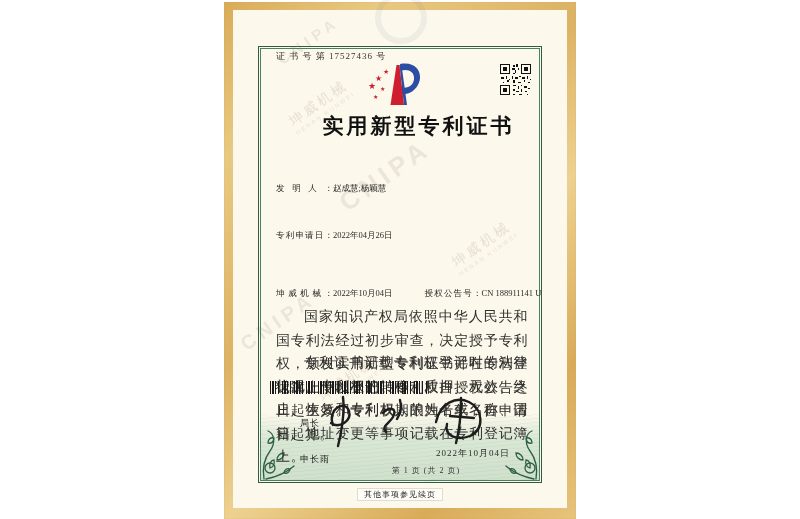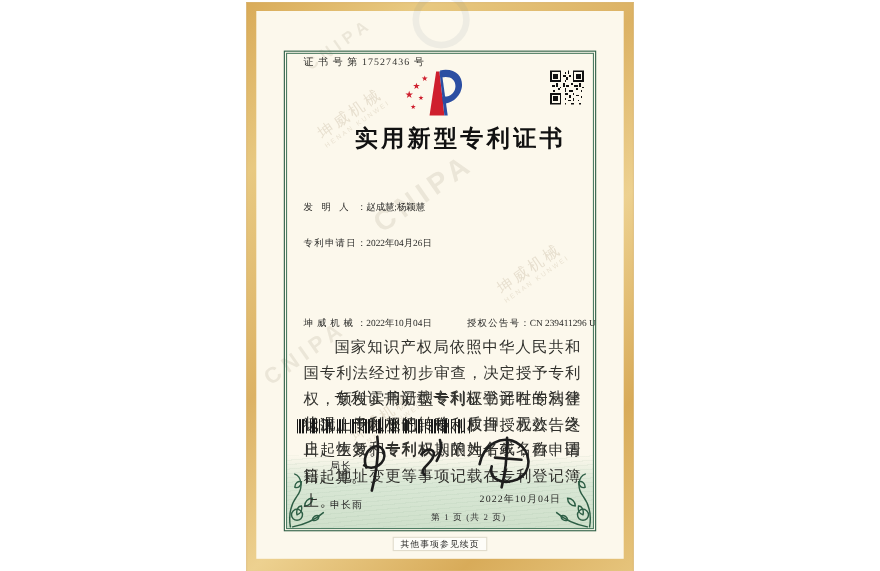--- a/index.html
+++ b/index.html
@@ -177,25 +177,25 @@
           <path d="M17 37 c4 0 7 -3 7 -7 c-4 0 -7 3 -7 7"></path>
           <path d="M8 20 c3 1 6 -1 6 -5 c-3 -1 -6 1 -6 5"></path>
           <path d="M24 50 c3 1 6 -1 6 -4 c-3 -1 -6 1 -6 4"></path>
         </g>
       </svg>
     </div>
 
     <div class="field-row" style="top:172px">
       <span class="flabel">发明人：</span><span class="fvalue">赵成慧;杨颖慧</span>
     </div>
-    <div class="field-row" style="top:205px">
+    <div class="field-row" style="top:219px">
       <span class="flabel">专利申请日：</span><span class="fvalue">2022年04月26日</span>
     </div>
     <div class="field-row" style="top:277px">
-      <span><span class="flabel">坤威机械：</span><span class="fvalue">2022年10月04日</span></span><span class="pair2"><span class="flabel">授权公告号：</span><span class="fvalue">CN 239411296 U</span></span>
+      <span><span class="flabel">坤威机械：</span><span class="fvalue">2022年10月04日</span></span><span class="pair2"><span class="flabel">授权公告号：</span><span class="fvalue">CN 188911141 U</span></span>
     </div>
 
     <div class="para" style="top:295px">国家知识产权局依照中华人民共和国专利法经过初步审查，决定授予专利权，颁发实用新型专利证书并在专利登记簿上予以登记。专利权自授权公告之日起生效。专利权期限为十年，自申请日起算。</div>
     <div class="para" style="top:341px">专利证书记载专利权登记时的法律状况。专利权的转移、质押、无效、终止、恢复和专利权人的姓名或名称、国籍、地址变更等事项记载在专利登记簿上。</div>
 
     <div class="barcode"></div>
     <div class="signer" style="top:407px">局长</div>
     <div class="signer" style="top:443px">申长雨</div>
 
     <svg class="signature" viewBox="0 0 205 60">

